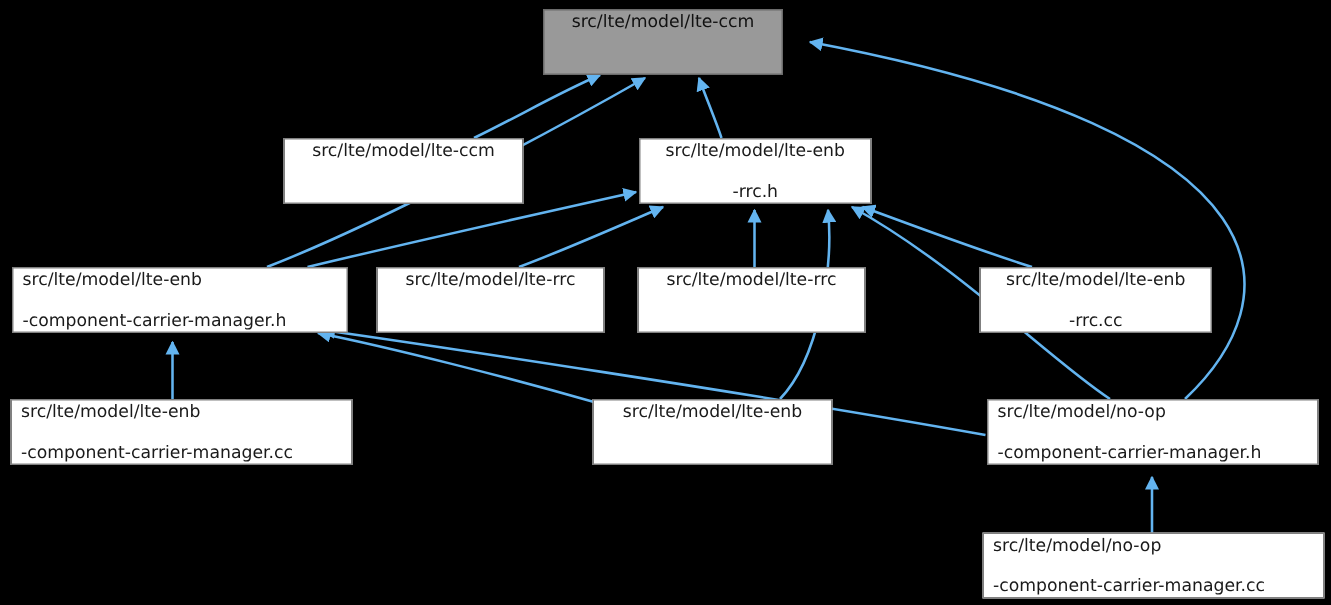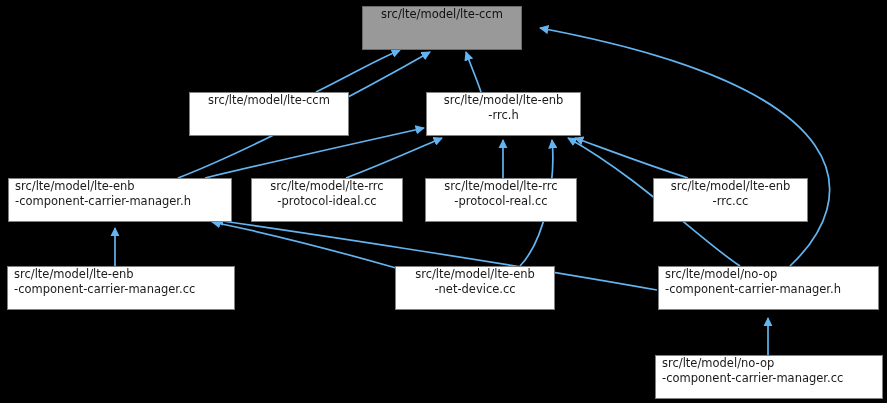--- a/index.html
+++ b/index.html
@@ -25,21 +25,21 @@
   .gnode {
     position: absolute;
     box-sizing: border-box;
     border: 1px solid #808080;
     background: #ffffff;
     color: #1a1a1a;
     font-size: 11.5px;
     line-height: 15px;
     display: flex;
     flex-direction: column;
-    justify-content: flex-start;
+    justify-content: space-between;
     overflow: hidden;
     white-space: pre;
   }
   .gnode.highlight {
     background: #999999;
     border: 1px solid #6b6b6b;
     color: #111111;
   }
   .gnode .lbl-line {
     display: block;
@@ -73,21 +73,21 @@
         <path d="M 396,268 C 340,252 262,232 212,222" fill="none" stroke="#63b4f0" stroke-width="1.7" marker-end="url(#arrowhead)"></path>
         <path d="M 657,290 C 500,262 285,230 215,220" fill="none" stroke="#63b4f0" stroke-width="1.7" marker-end="url(#arrowhead)"></path>
         <path d="M 768,355 C 768,342 768,330 768,318" fill="none" stroke="#63b4f0" stroke-width="1.7" marker-end="url(#arrowhead)"></path>
       </g>
   </svg>
   <div id="nodes-layer">
       <div class="gnode highlight align-center" style="left: 362px; top: 6px; width: 160px; height: 44px;"><span class="lbl-line">src/lte/model/lte-ccm</span></div>
       <div class="gnode align-center" style="left: 189px; top: 92px; width: 160px; height: 44px;"><span class="lbl-line">src/lte/model/lte-ccm</span></div>
       <div class="gnode align-center" style="left: 426px; top: 92px; width: 155px; height: 44px;"><span class="lbl-line">src/lte/model/lte-enb</span><span class="lbl-line">-rrc.h</span></div>
       <div class="gnode align-left" style="left: 8px; top: 178px; width: 224px; height: 44px;"><span class="lbl-line">src/lte/model/lte-enb</span><span class="lbl-line">-component-carrier-manager.h</span></div>
-      <div class="gnode align-center" style="left: 251px; top: 178px; width: 152px; height: 44px;"><span class="lbl-line">src/lte/model/lte-rrc</span><span class="lbl-line">-protocol-ideal.cc</span></div>
-      <div class="gnode align-center" style="left: 425px; top: 178px; width: 152px; height: 44px;"><span class="lbl-line">src/lte/model/lte-rrc</span><span class="lbl-line">-protocol-real.cc</span></div>
+      <div class="gnode align-center" style="left: 251px; top: 178px; width: 152px; height: 44px;"><span class="lbl-line">src/lte/model/lte-rrc</span></div>
+      <div class="gnode align-center" style="left: 425px; top: 178px; width: 152px; height: 44px;"><span class="lbl-line">src/lte/model/lte-rrc</span></div>
       <div class="gnode align-center" style="left: 653px; top: 178px; width: 155px; height: 44px;"><span class="lbl-line">src/lte/model/lte-enb</span><span class="lbl-line">-rrc.cc</span></div>
       <div class="gnode align-left" style="left: 7px; top: 266px; width: 228px; height: 44px;"><span class="lbl-line">src/lte/model/lte-enb</span><span class="lbl-line">-component-carrier-manager.cc</span></div>
-      <div class="gnode align-center" style="left: 395px; top: 266px; width: 160px; height: 44px;"><span class="lbl-line">src/lte/model/lte-enb</span><span class="lbl-line">-net-device.cc</span></div>
+      <div class="gnode align-center" style="left: 395px; top: 266px; width: 160px; height: 44px;"><span class="lbl-line">src/lte/model/lte-enb</span></div>
       <div class="gnode align-left" style="left: 658px; top: 266px; width: 221px; height: 44px;"><span class="lbl-line">src/lte/model/no-op</span><span class="lbl-line">-component-carrier-manager.h</span></div>
       <div class="gnode align-left" style="left: 655px; top: 355px; width: 228px; height: 44px;"><span class="lbl-line">src/lte/model/no-op</span><span class="lbl-line">-component-carrier-manager.cc</span></div>
     </div>
 </div>
 
 </body></html>

